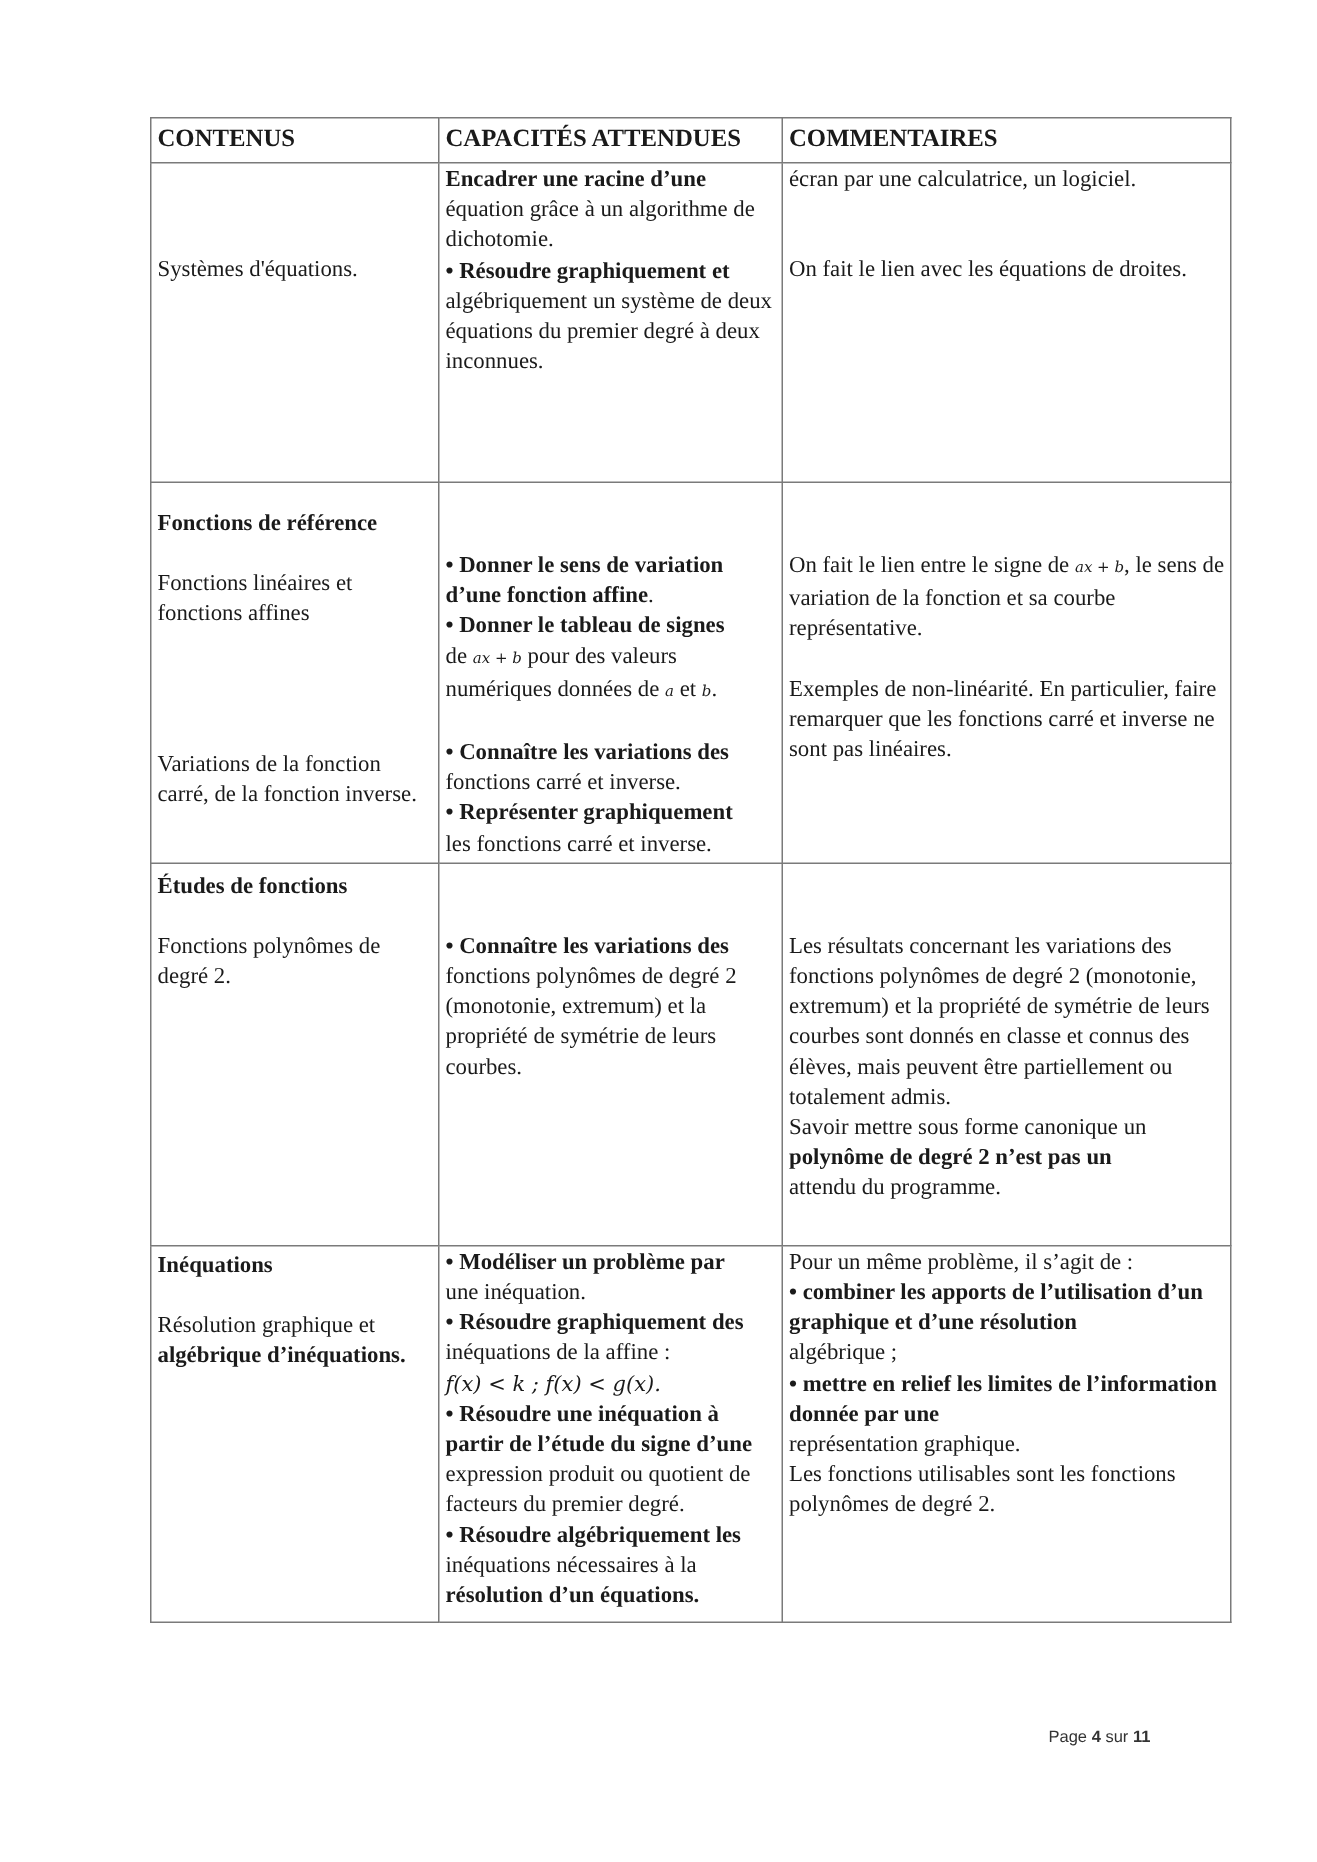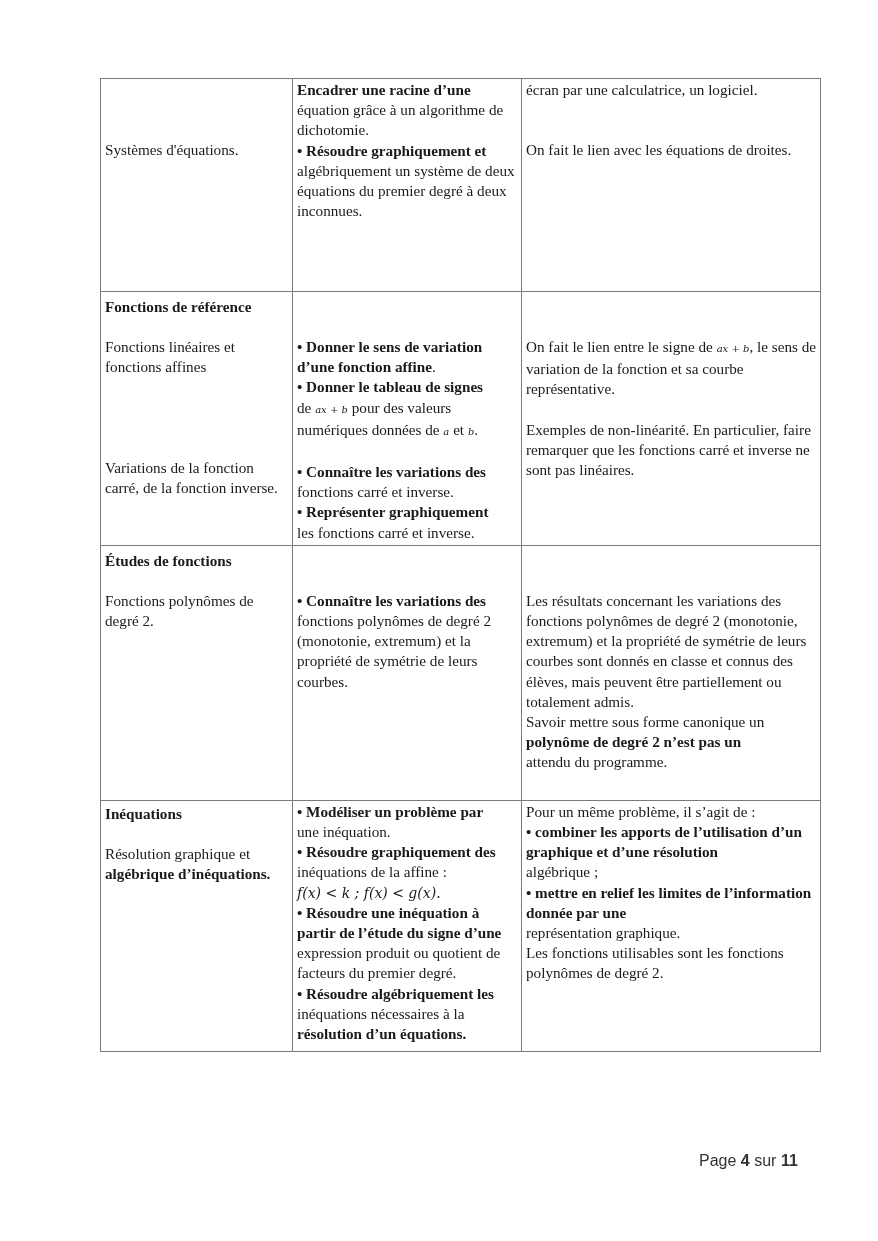--- a/index.html
+++ b/index.html
@@ -9,33 +9,38 @@
                border-collapse:collapse; table-layout:fixed; font-size:15.2px; line-height:20.2px; }
   table.prog td, table.prog th { border:1px solid #7a7a7a; vertical-align:top;
                padding:1px 4px 2px 4px; text-align:left; }
   col.c1 { width:192px; } col.c2 { width:229px; } col.c3 { width:299px; }
   th { font-weight:bold; font-size:16.5px; height:24px; padding-top:3px !important; }
   .b { font-weight:bold; }
   .m { font-style:italic; font-family:"DejaVu Serif", serif; font-size:10px; }
   .gap { height:20px; }
   .gap2 { height:40px; }
   .footer { position:absolute; left:699px; top:1152px; font-family:"Liberation Sans", sans-serif;
-            font-size:16px; color:#333; }
+            font-size:11px; color:#333; }
   .footer .n { font-weight:bold; }
 </style>
 </head>
 <body>
 
 <table class="prog">
   <colgroup>
       <col class="c1">
       <col class="c2">
       <col class="c3">
     </colgroup>
   <tbody>
+      <tr>
+    <th>CONTENUS</th>
+    <th>CAPACITÉS ATTENDUES</th>
+    <th>COMMENTAIRES</th>
+  </tr>
 
   <tr style="height:213px;">
     <td>
       <div style="height:60px;"></div>
       <span>Systèmes d'équations.</span>
     </td>
     <td>
       <span class="b">Encadrer une racine d’une</span><br>
       <span>équation grâce à un algorithme de dichotomie.</span><br>
       <span class="b">• Résoudre graphiquement et</span><br>
@@ -43,21 +48,21 @@
     </td>
     <td>
       <div>écran par une calculatrice, un logiciel.</div>
       <div class="gap2"></div>
       <div>On fait le lien avec les équations de droites.</div>
     </td>
   </tr>
 
   <tr style="height:252px;">
     <td>
-      <div class="b" style="padding-top:4px;">Fonctions de référence</div>
+      <div class="b" style="padding-top:4px;margin-top:12px;">Fonctions de référence</div>
       <div class="gap"></div>
       <div>Fonctions linéaires et fonctions affines</div>
       <div style="height:80px;"></div>
       <div>Variations de la fonction carré, de la fonction inverse.</div>
     </td>
     <td>
       <div style="height:44px;"></div>
       <span class="b">• Donner le sens de variation d’une fonction affine</span><span>.</span><br>
       <span class="b">• Donner le tableau de signes</span><br>
       <span>de </span><span class="m">ax + b</span><span> pour des valeurs numériques données de </span><span class="m">a</span><span> et </span><span class="m">b</span><span>.</span>

